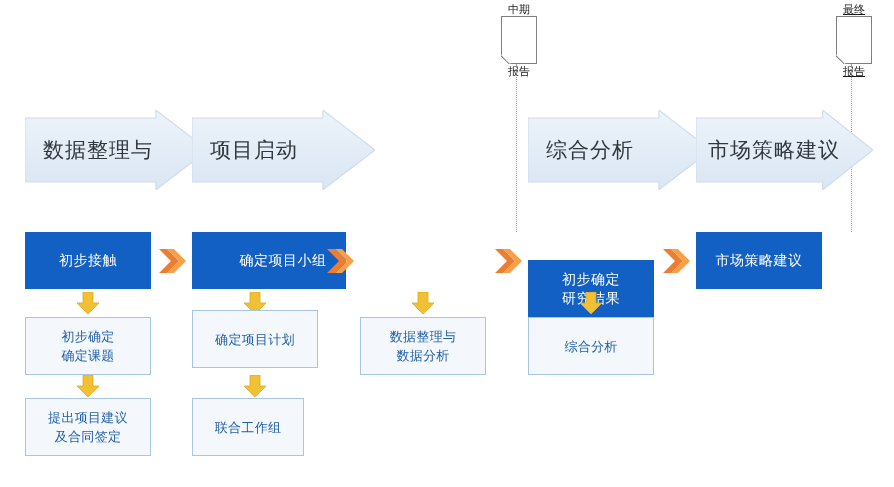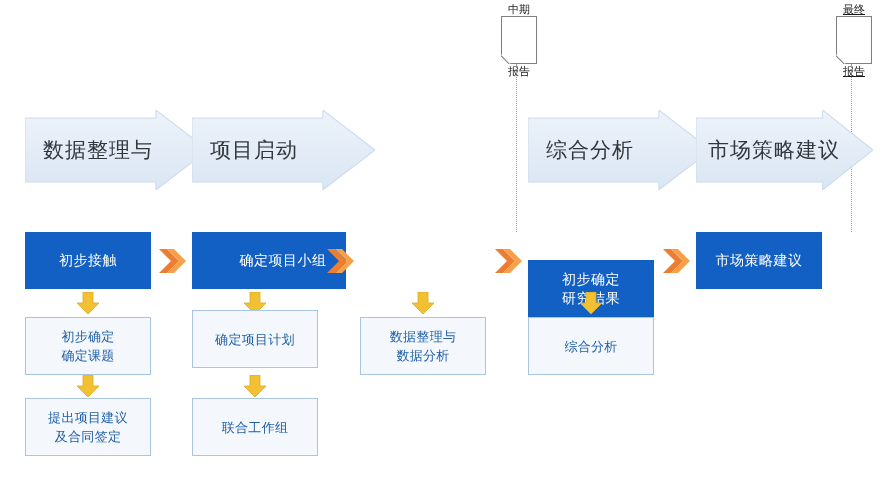--- a/index.html
+++ b/index.html
@@ -249,21 +249,21 @@
 确定课题</span>
   </div>
   <div class="subbox" style="left:25px;top:398px;width:126px;height:58px;">
     <span class="ml">提出项目建议
 及合同签定</span>
   </div>
 
   <div class="subbox" style="left:192px;top:310px;width:126px;height:58px;">
     <span class="ml">确定项目计划</span>
   </div>
-  <div class="subbox" style="left:192px;top:398px;width:126px;height:58px;">
+  <div class="subbox" style="left:192px;top:398px;width:112px;height:58px;">
     <span class="ml">联合工作组</span>
   </div>
 
   <div class="subbox" style="left:360px;top:317px;width:126px;height:58px;">
     <span class="ml">数据整理与
 数据分析</span>
   </div>
 
   <div class="subbox" style="left:528px;top:317px;width:126px;height:58px;">
     <span class="ml">综合分析</span>

